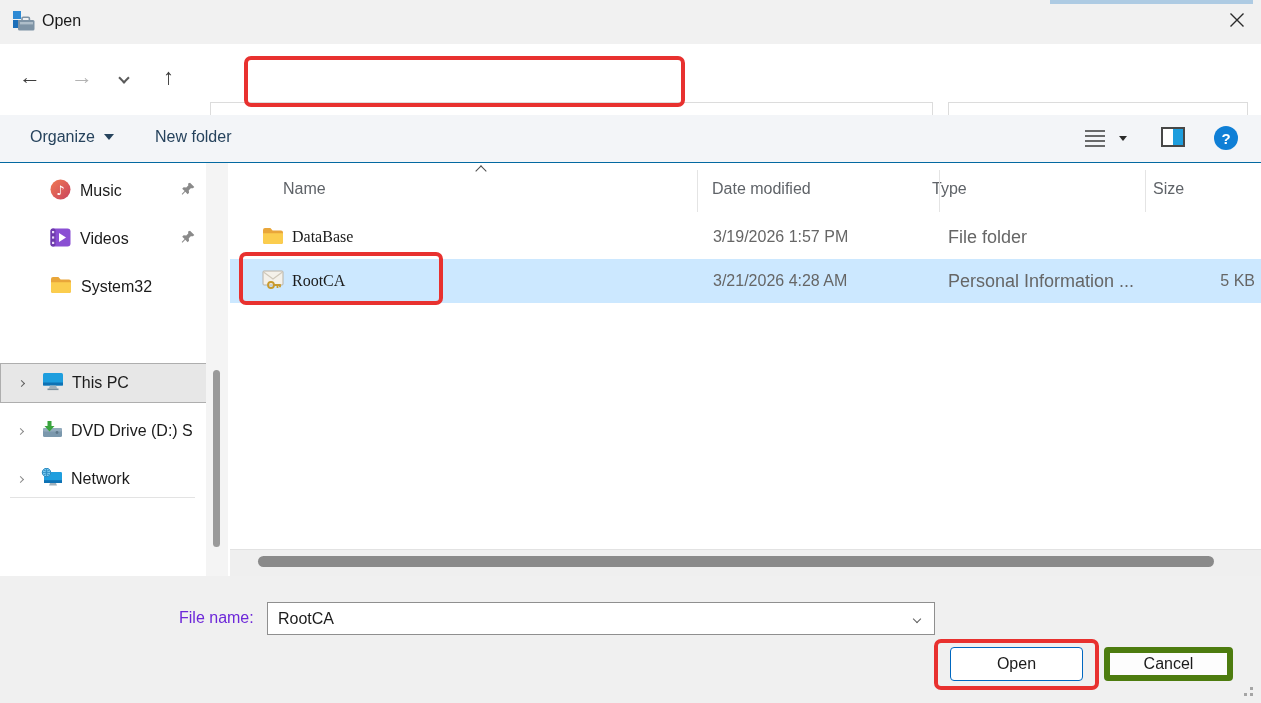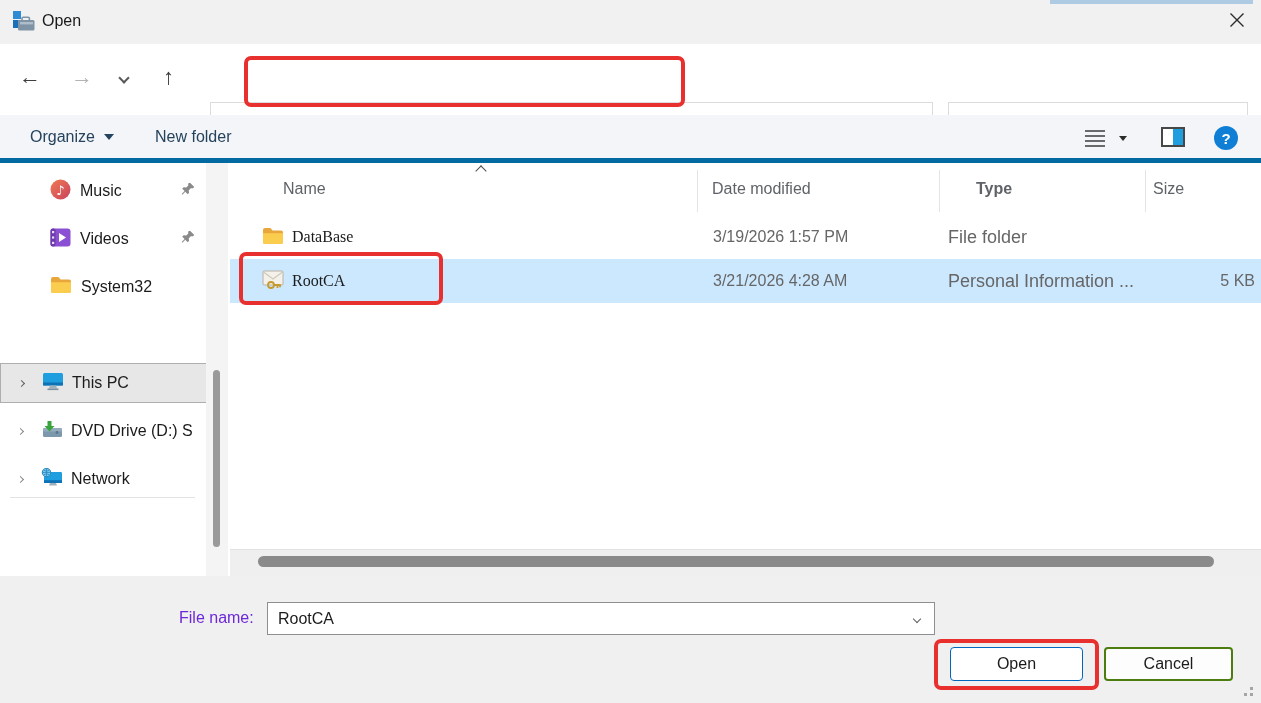--- a/index.html
+++ b/index.html
@@ -26,21 +26,21 @@
   .addressbar { left:210px; top:58px; width:723px; height:45px; background:#fff; border:1px solid #dcdcdc; }
   .searchbox { left:948px; top:58px; width:300px; height:45px; background:#fff; border:1px solid #dcdcdc; }
   .search-placeholder { position:absolute; left:18px; top:12px; font-size:16px; color:#8f8f8f; }
   .breadcrumb { position:absolute; left:42px; top:0; height:43px; display:flex; align-items:center; gap:12px; font-size:16px; color:#191919; }
   .crumb { white-space:nowrap; }
 
   
   .redbox { border:4px solid #e8312f; border-radius:7px; background:transparent; pointer-events:none; z-index:40; }
 
   
-  .toolbar { left:0; top:115px; width:1261px; height:48px; background:#f3f5f8; border-bottom:5px solid #0369a1;text-align:right; }
+  .toolbar { left:0; top:115px; width:1261px; height:48px; background:#f3f5f8; border-bottom:1px solid #0369a1;text-align:right; }
   .tool-label { font-size:16px; color:#26435d; }
   .caret-down { display:inline-block; width:0; height:0; border-left:5px solid transparent; border-right:5px solid transparent; border-top:6px solid #26435d; }
   .caret-down.dark { border-top-color:#2b2b2b; }
   .help-circle { width:24px; height:24px; border-radius:50%; background:#0f7fd6; color:#fff; font-size:15px; font-weight:bold; display:flex; align-items:center; justify-content:center; }
   .preview-icon { width:24px; height:20px; border:2px solid #474747; background:#fff; position:relative; }
   .preview-icon .half { position:absolute; right:0; top:0; width:50%; height:100%; background:#1e9ede; }
 
   
   .sidebar-item { position:absolute; left:0; width:207px; height:40px; display:flex; align-items:center; }
   .sidebar-item .lbl { font-size:16px; color:#1b1b1b; white-space:nowrap; overflow:hidden; }
@@ -63,21 +63,21 @@
   .h-track { left:230px; top:549px; width:1031px; height:27px; background:#efefef; border-top:1px solid #e2e2e2; }
   .h-thumb { left:258px; top:556px; width:956px; height:11px; background:#8a8a8a; border-radius:6px; }
 
   
   .footer { left:0; top:576px; width:1261px; height:127px; background:#f0f0f0; }
   .fn-label { left:179px; top:610px; font-size:16px; color:#6d28d9; }
   .combo { background:#fff; border:1px solid #8f8f8f; display:flex; align-items:center; }
   .combo .val { font-size:16px; color:#1b1b1b; padding-left:10px; flex:1; white-space:nowrap; overflow:hidden; }
   .filename-combo { left:267px; top:602px; width:668px; height:33px; }
   .filetype-combo { left:950px; top:602px; width:283px; height:33px; }
-  .btn { background:#fdfdfd; border:2px solid #4d7c0f; border-radius:4px; font-size:16px; color:#1b1b1b; display:flex; align-items:center; justify-content:center; }
+  .btn { background:#fdfdfd; border:6px solid #4d7c0f; border-radius:4px; font-size:16px; color:#1b1b1b; display:flex; align-items:center; justify-content:center; }
   .btn.default { border:1px solid #0067c0; background:#fff; }
   .open-btn { left:950px; top:647px; width:133px; height:34px; }
   .cancel-btn { left:1104px; top:647px; width:129px; height:34px; }
   .grip-dot { width:3px; height:3px; background:#a5a5a5; position:absolute; }
 </style>
 </head>
 <body>
 
 <div id="app">
 
@@ -266,21 +266,21 @@
   </div>
 
   <div class="abs v-track"></div>
   <div class="abs v-thumb"></div>
 
   <div class="abs" style="left:230px; top:163px; width:1031px; height:413px; background:#fff;"></div>
 
   <span class="abs chev up" style="left:477px; top:167px; border-width:1.5px; border-color:#4c4c4c;"></span>
   <div class="abs hdr" style="left:283px;">Name</div>
   <div class="abs hdr" style="left:712px;">Date modified</div>
-  <div class="abs hdr" style="left:976px;font-weight:bold;">Type</div>
+  <div class="abs hdr" style="left:932px;">Type</div>
   <div class="abs hdr" style="left:1153px;">Size</div>
   <div class="abs col-sep" style="left:697px;"></div>
   <div class="abs col-sep" style="left:939px;"></div>
   <div class="abs col-sep" style="left:1145px;"></div>
 
   <div class="listrow" style="top:215px;">
     <span class="row-icon">
       <svg width="22" height="18" viewBox="0 0 22 18">
         <path d="M1 3 a2 2 0 0 1 2-2 h5.4 l2.2 2.5 H19 a2 2 0 0 1 2 2 V15 a2 2 0 0 1 -2 2 H3 a2 2 0 0 1 -2 -2 Z" fill="#e9a63a"></path>
         <path d="M1 6.2 h20 V15 a2 2 0 0 1 -2 2 H3 a2 2 0 0 1 -2 -2 Z" fill="#fbcd4e"></path>

